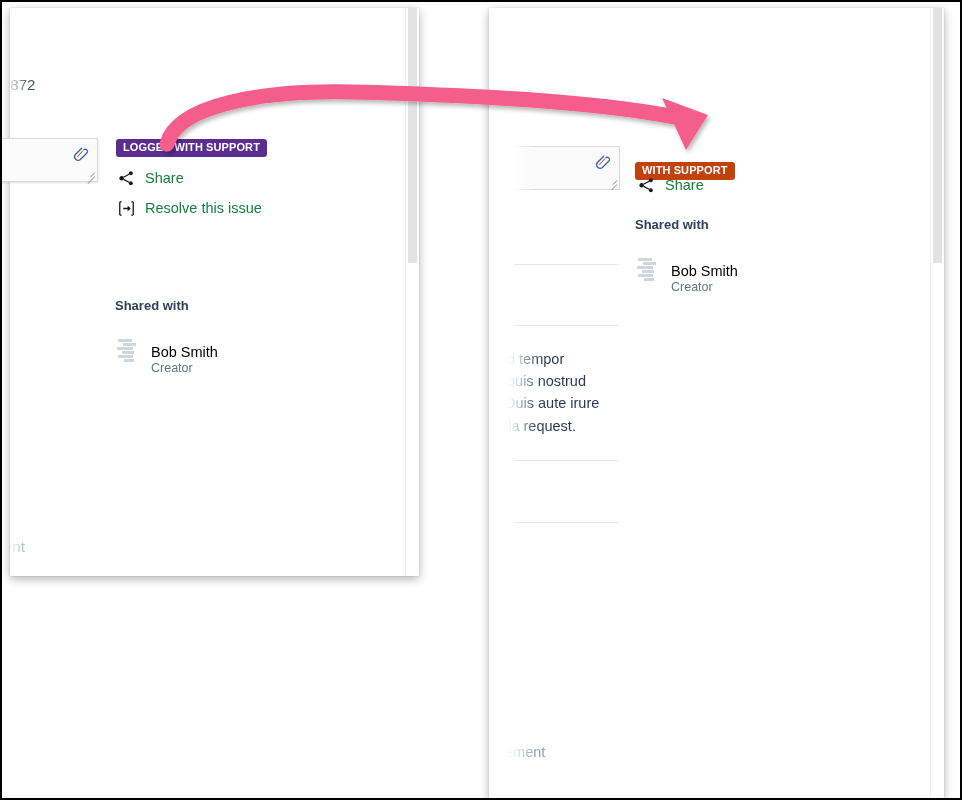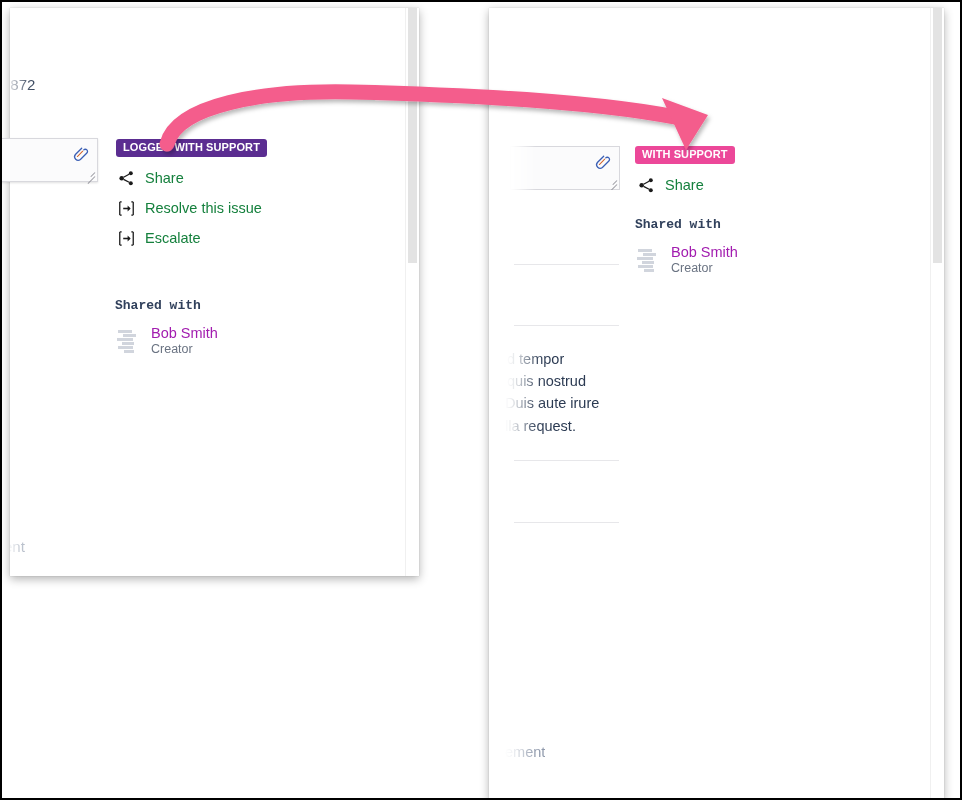--- a/index.html
+++ b/index.html
@@ -147,22 +147,22 @@
     line-height: 1;
     white-space: nowrap;
   }
   #left-badge {
     left: 114px;
     top: 137px;
     background: #5b2d91;
   }
   #right-badge {
     left: 633px;
-    top: 144px;
-    background: #ec4899;
+    top: 160px;
+    background: #c2410c;
   }
 
   
   .action-list { position: absolute; }
   #left-actions { left: 113px; top: 161px; }
   #right-actions { left: 633px; top: 168px; }
 
   .action-item {
     display: flex;
     align-items: center;
@@ -187,40 +187,40 @@
   
   .shared-block { position: absolute; }
   #left-shared { left: 113px; top: 296px; }
   #right-shared { left: 633px; top: 215px; }
 
   .shared-title {
     font-size: 13px;
     font-weight: bold;
     color: #31415c;
     margin-bottom: 12px;
-    font-family: Liberation Mono, monospace;
   }
   .person-row { display: flex; align-items: center; }
   .person-avatar {
     width: 26px;
     height: 26px;
     margin-right: 10px;
     flex: 0 0 26px;
     position: relative;
     overflow: hidden;
     opacity: 0.65;
   }
   .person-avatar .px {
     position: absolute;
     background: #b9c0cc;
   }
   .person-name {
     font-size: 14.5px;
-    color: #a21caf;
+    color: #000000;
     line-height: 1.15;
+    margin-top: 19px;
   }
   .person-role {
     font-size: 12.5px;
     color: #6a7382;
     line-height: 1.2;
   }
 
   
   .rule {
     position: absolute;
@@ -301,31 +301,20 @@
           <path d="M3.2 3.4 h2.2 M3.2 3.4 v15.2 M3.2 18.6 h2.2" stroke="#1b1b1b" stroke-width="1.5" fill="none"></path>
           <path d="M18.8 3.4 h-2.2 M18.8 3.4 v15.2 M18.8 18.6 h-2.2" stroke="#1b1b1b" stroke-width="1.5" fill="none"></path>
           <path d="M7.2 11 h7.4" stroke="#1b1b1b" stroke-width="1.8" fill="none"></path>
           <path d="M12.3 7.6 L15.8 11 L12.3 14.4 z" fill="#1b1b1b"></path>
         </svg>
       </span>
       <span class="act-label">Resolve this issue</span>
     </div>
 
 
-    <div class="action-item">
-      <span class="act-icon">
-        <svg viewBox="0 0 22 22" width="19" height="19">
-          <path d="M3.2 3.4 h2.2 M3.2 3.4 v15.2 M3.2 18.6 h2.2" stroke="#1b1b1b" stroke-width="1.5" fill="none"></path>
-          <path d="M18.8 3.4 h-2.2 M18.8 3.4 v15.2 M18.8 18.6 h-2.2" stroke="#1b1b1b" stroke-width="1.5" fill="none"></path>
-          <path d="M7.2 11 h7.4" stroke="#1b1b1b" stroke-width="1.8" fill="none"></path>
-          <path d="M12.3 7.6 L15.8 11 L12.3 14.4 z" fill="#1b1b1b"></path>
-        </svg>
-      </span>
-      <span class="act-label">Escalate</span>
-    </div>
   </div>
 
   <div class="shared-block" id="left-shared">
     <div class="shared-title">Shared with</div>
     <div class="person-row">
       <span class="person-avatar">
         <i class="px" style="left:3px;  top:2px;  width:14px; height:3px;"></i>
         <i class="px" style="left:8px;  top:6px;  width:13px; height:3px;"></i>
         <i class="px" style="left:2px;  top:10px; width:16px; height:3px;"></i>
         <i class="px" style="left:7px;  top:14px; width:12px; height:3px;"></i>

